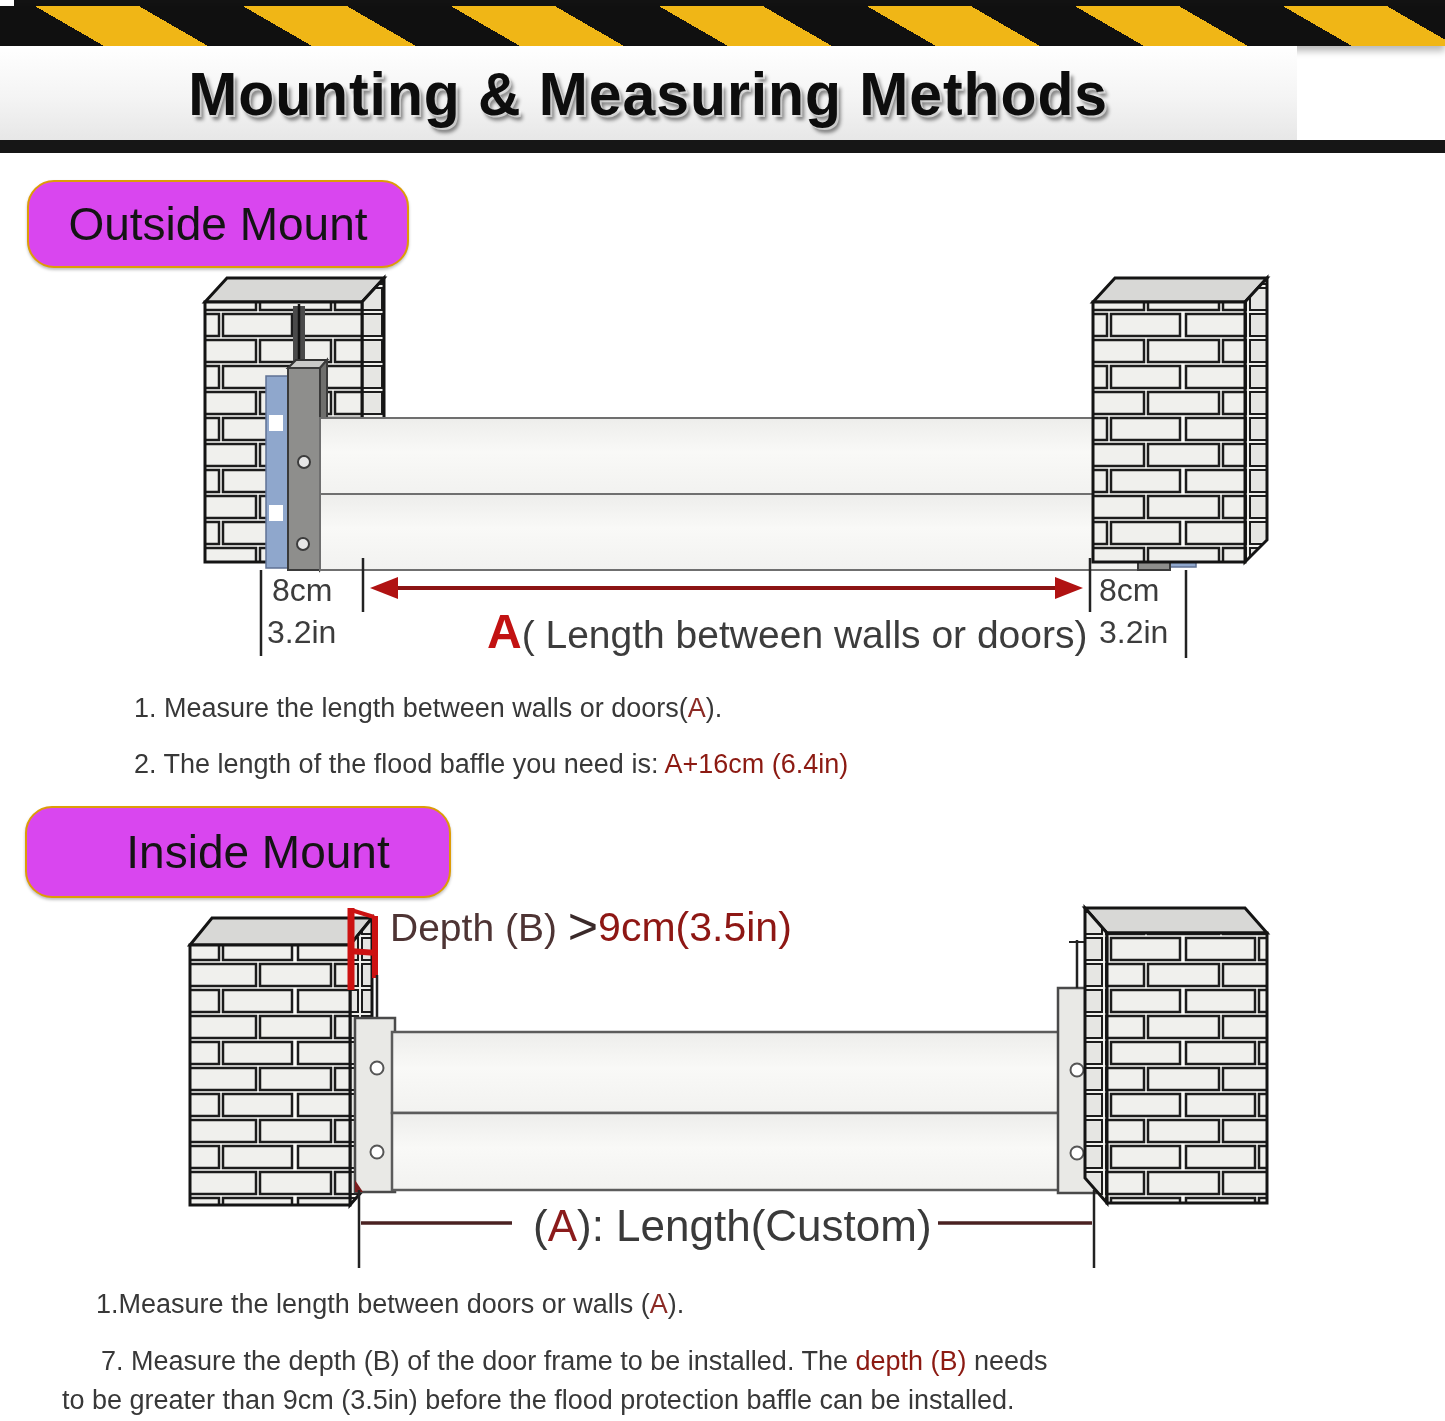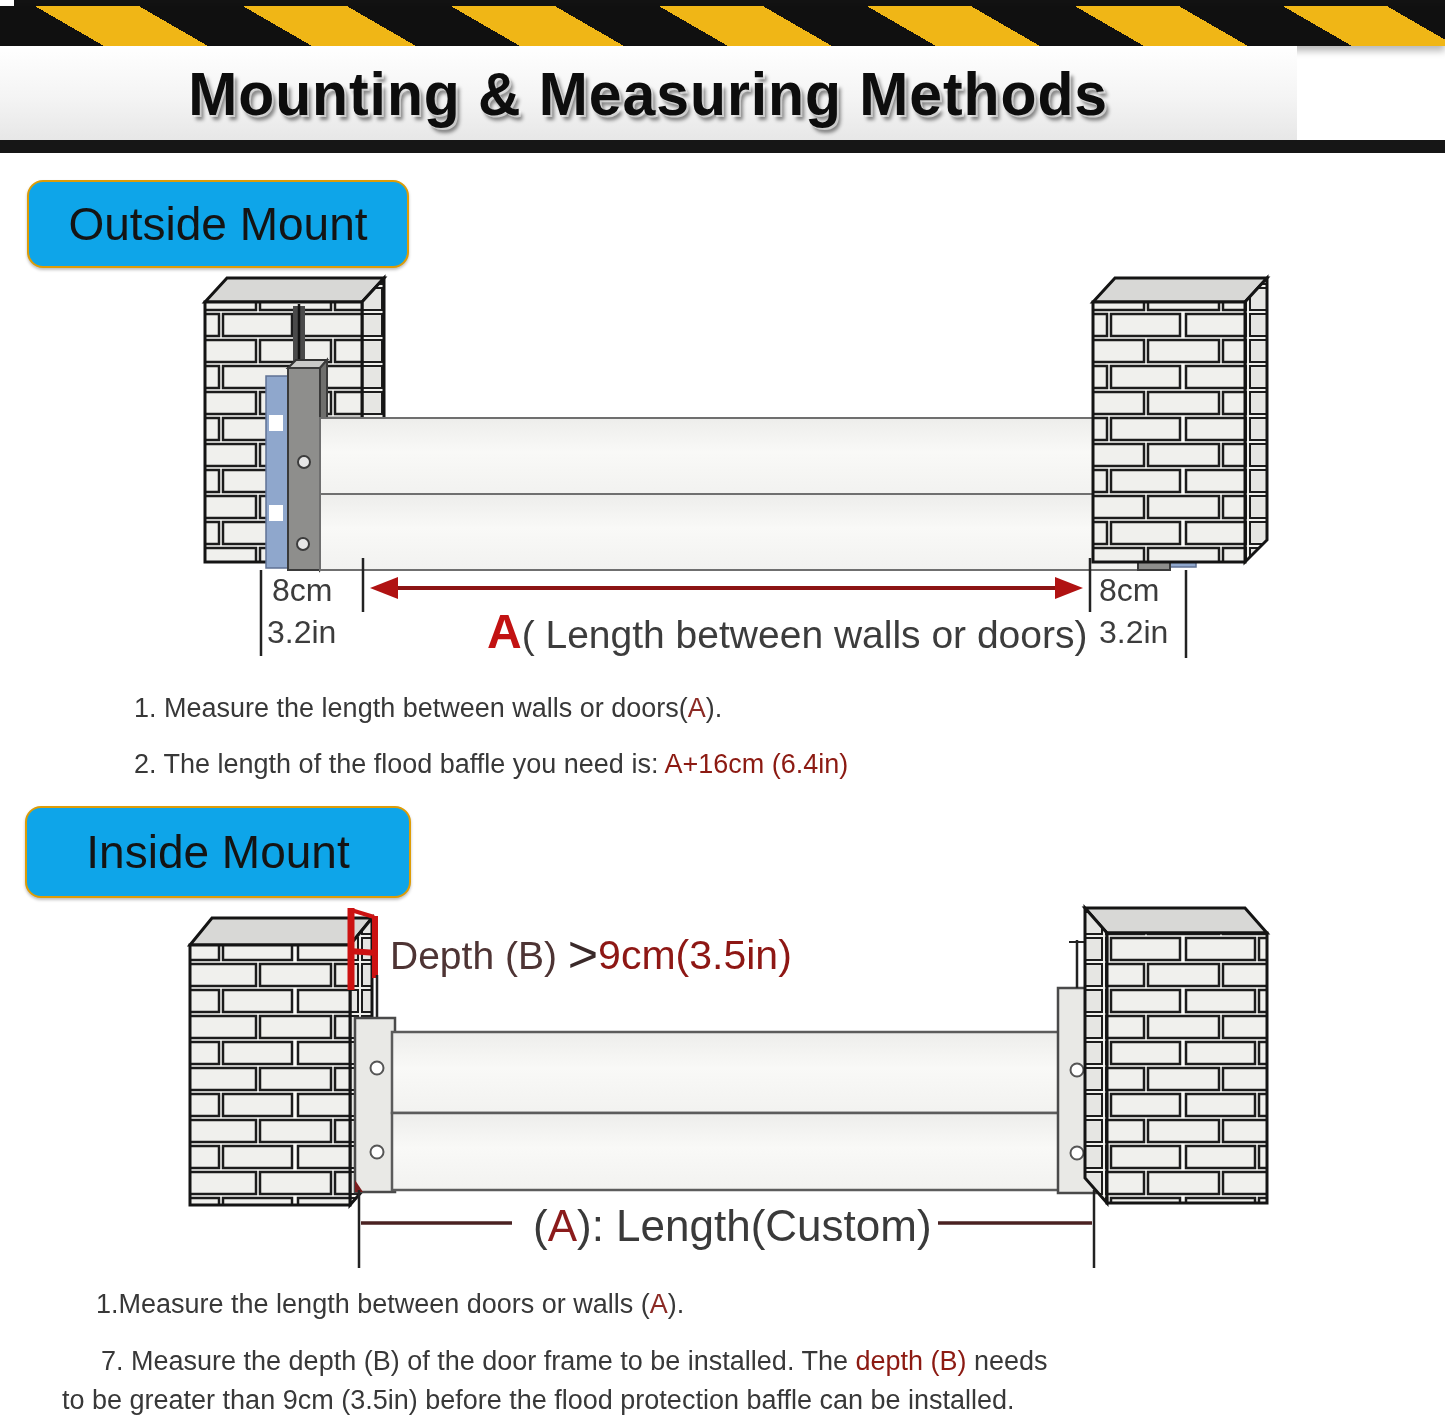--- a/index.html
+++ b/index.html
@@ -14,25 +14,25 @@
     box-shadow:0 5px 7px rgba(0,0,0,.28);}
   .title-band{left:0;top:46px;width:1297px;height:94px;
     background:linear-gradient(180deg,#ffffff 0%,#f4f4f4 55%,#e7e7e7 100%);
     display:flex;align-items:center;justify-content:center;}
   .title-band .t{font-size:62px;font-weight:700;color:#0d0d0d;letter-spacing:1px;
     transform:scaleX(.95);white-space:nowrap;
     text-shadow:2px 2px 0 rgba(255,255,255,.55),4px 5px 4px rgba(0,0,0,.45);}
   .black-bar{left:0;top:140px;width:1445px;height:13px;background:#161616;}
 
   
-  .badge{background:#0ea5e9;border:2px solid #dd9c07;border-radius:16px;
+  .badge{background:#d946ef;border:2px solid #dd9c07;border-radius:27px;
     display:flex;align-items:center;justify-content:center;
     font-size:46px;color:#141414;font-weight:500;box-shadow:0 2px 3px rgba(0,0,0,.25);}
   .badge.outside{left:27px;top:180px;width:378px;height:84px;}
-  .badge.inside{left:25px;top:806px;width:382px;height:88px;}
+  .badge.inside{left:25px;top:806px;width:382px;height:88px;padding-left:40px;}
 
   
   .dimtxt{font-size:32px;color:#3c3c3c;white-space:nowrap;line-height:1;}
   .spanlabel{white-space:nowrap;line-height:1;}
   .spanlabel .big-a{font-size:48px;font-weight:700;color:#c21212;}
   .spanlabel .rest{font-size:39px;color:#3c3c3c;}
   .depthlabel{white-space:nowrap;line-height:1;}
   .depthlabel .pre{font-size:39px;color:#4e3434;}
   .depthlabel .gt{font-size:52px;color:#3a2a2a;vertical-align:-3px;}
   .depthlabel .val{font-size:41px;color:#8e1714;}
@@ -229,21 +229,21 @@
     </g>
 
     <g>
       <line x1="359" y1="1190" x2="359" y2="1268" stroke="#222222" stroke-width="2.5"></line>
       <line x1="1094" y1="1190" x2="1094" y2="1268" stroke="#222222" stroke-width="2.5"></line>
       <line x1="361" y1="1223" x2="512" y2="1223" stroke="#4a2222" stroke-width="3.5"></line>
       <line x1="938" y1="1223" x2="1092" y2="1223" stroke="#4a2222" stroke-width="3.5"></line>
     </g>
   </svg>
 
-  <div class="abs depthlabel" style="left:390px;top:928px">
+  <div class="abs depthlabel" style="left:390px;top:900px">
     <span class="pre">Depth (B) </span><span class="gt">&gt;</span><span class="val">9cm(3.5in)</span>
   </div>
   <div class="abs alabel" style="left:533px;top:1204px">
     <span class="dark">(</span><span class="mar">A</span><span class="dark">): Length(Custom)</span>
   </div>
 
   <div class="abs step" style="left:96px;top:1289px">
     <span>1.Measure the length between doors or walls (</span><span class="reda">A</span><span>).</span>
   </div>
   <div class="abs step" style="left:101px;top:1346px">

